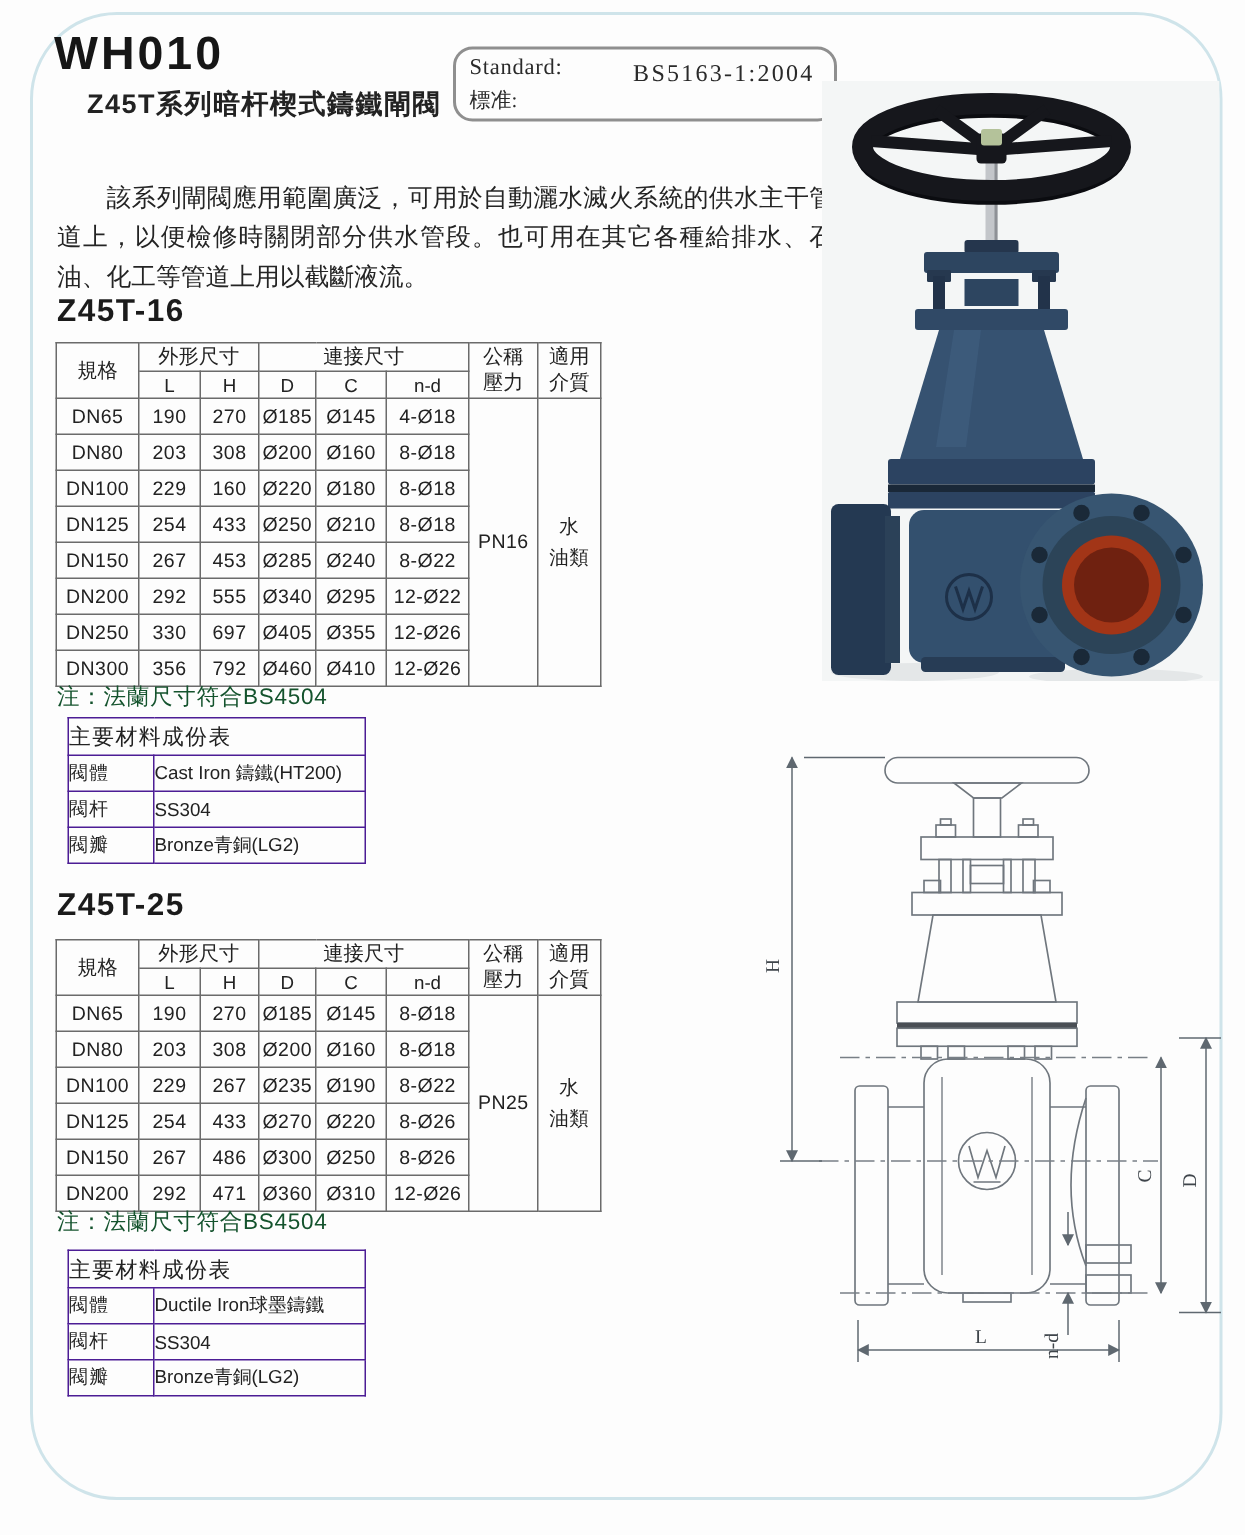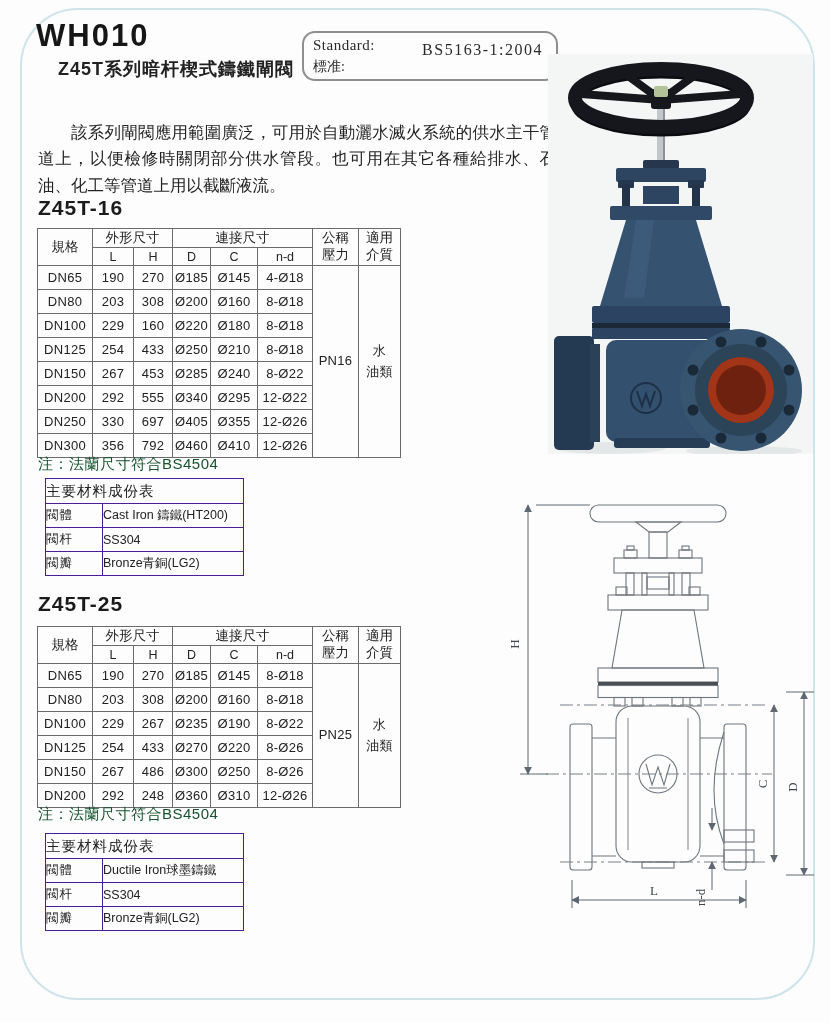--- a/index.html
+++ b/index.html
@@ -287,21 +287,21 @@
         <td>DN150</td>
         <td>267</td>
         <td>486</td>
         <td>Ø300</td>
         <td>Ø250</td>
         <td>8-Ø26</td>
       </tr>
       <tr>
         <td>DN200</td>
         <td>292</td>
-        <td>248</td>
+        <td>471</td>
         <td>Ø360</td>
         <td>Ø310</td>
         <td>12-Ø26</td>
       </tr>
     </tbody>
 </table>
 
 <div class="abs note note2">注：法蘭尺寸符合BS4504</div>
 
 <table class="abs mat m2">

